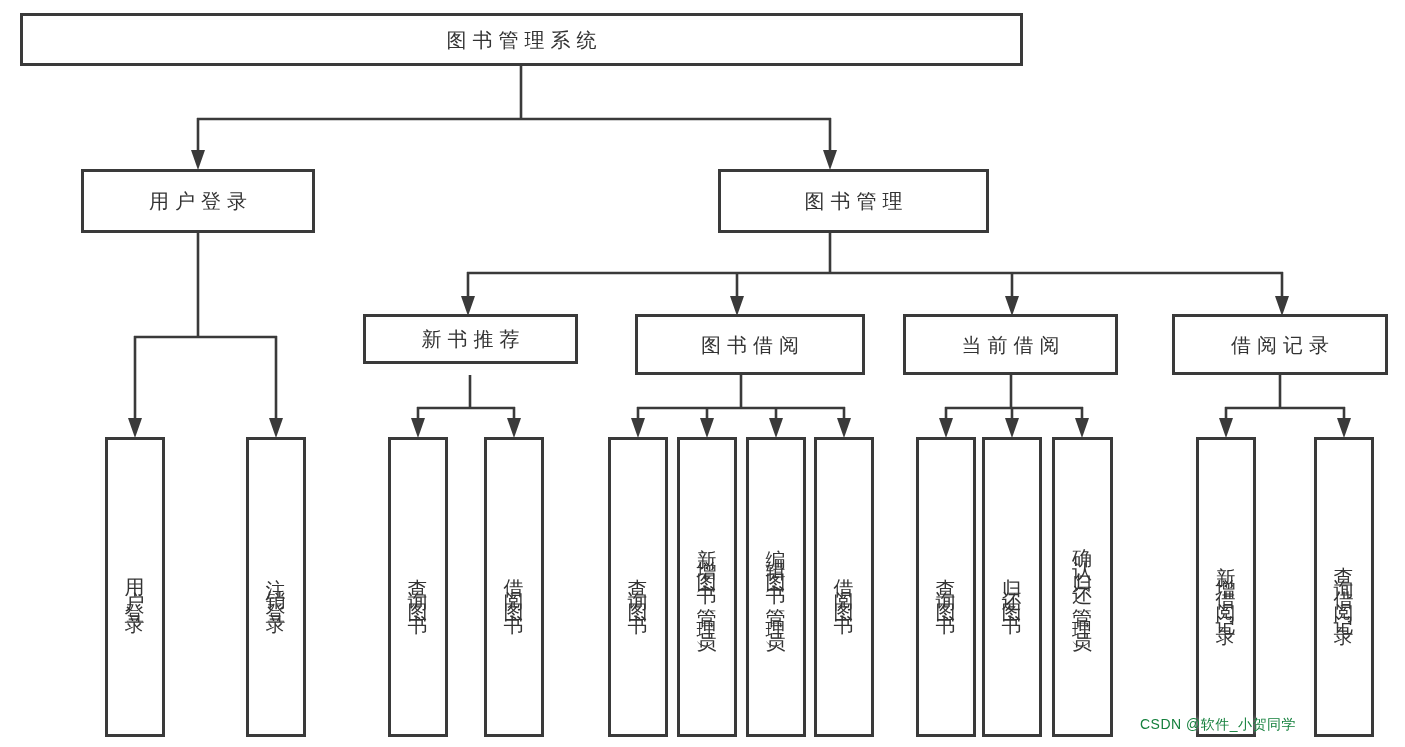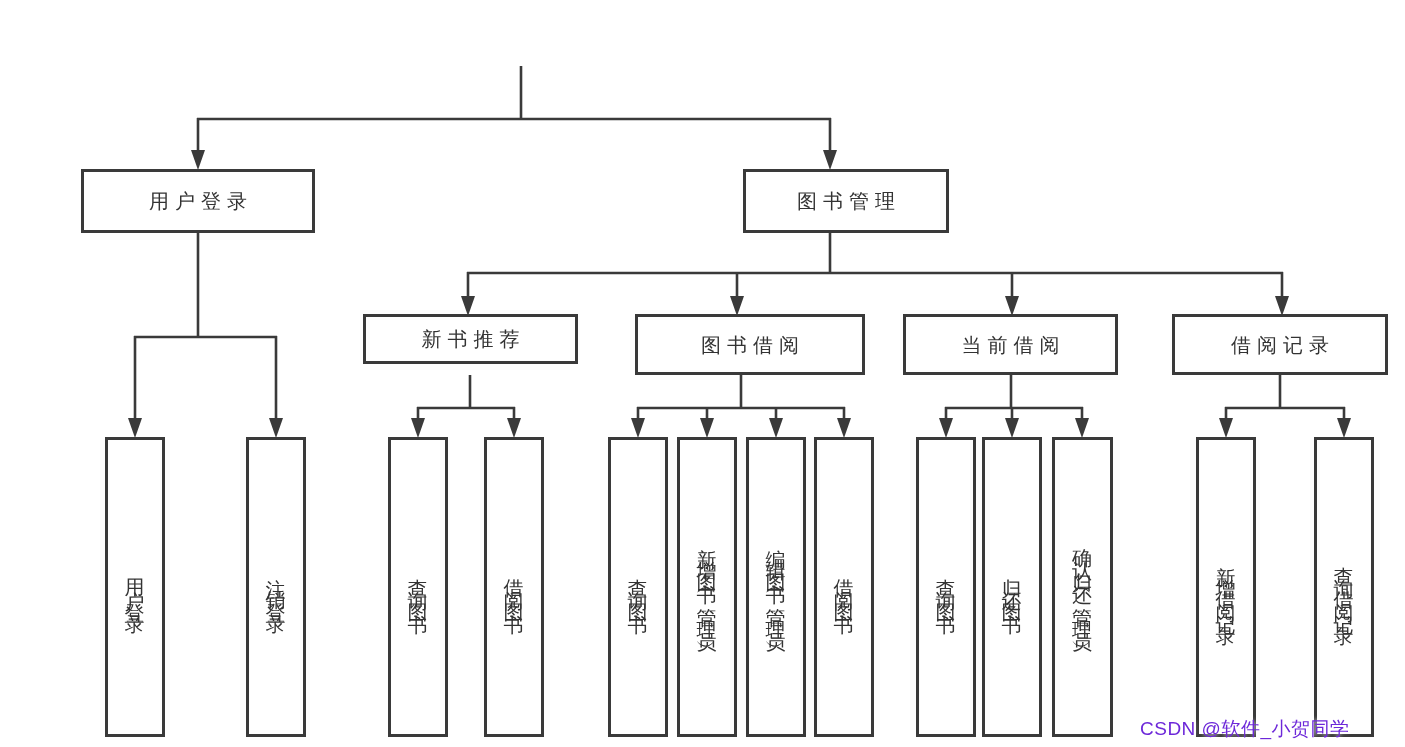--- a/index.html
+++ b/index.html
@@ -45,22 +45,22 @@
     letter-spacing: 12px;
     text-indent: 0;
     font-size: 20px;
     line-height: 1;
   }
   .watermark {
     position: absolute;
     left: 1140px;
     top: 716px;
     z-index: 5;
-    font-size: 19px;
-    color: #6d28d9;
+    font-size: 14px;
+    color: #15803d;
     letter-spacing: 0.5px;
     white-space: nowrap;
     text-shadow: 0 0 4px rgba(255,255,255,0.95);
   }
 </style>
 </head>
 <body>
 
 <div class="stage">
 
@@ -119,25 +119,28 @@
     <polygon points="1075,418 1089,418 1082,438" stroke="none"></polygon>
 
     <line x1="1280" y1="375" x2="1280" y2="409"></line>
     <line x1="1225" y1="408" x2="1345" y2="408"></line>
     <line x1="1226" y1="407" x2="1226" y2="422"></line>
     <polygon points="1219,418 1233,418 1226,438" stroke="none"></polygon>
     <line x1="1344" y1="407" x2="1344" y2="422"></line>
     <polygon points="1337,418 1351,418 1344,438" stroke="none"></polygon>
   </svg>
 
+  <div class="node" style="left:20px;top:13px;width:1003px;height:53px">
+    <span class="lbl">图书管理系统</span>
+  </div>
 
   <div class="node" style="left:81px;top:169px;width:234px;height:64px">
     <span class="lbl">用户登录</span>
   </div>
-  <div class="node" style="left:743px;top:169px;width:206px;height:64px">
+  <div class="node" style="left:718px;top:169px;width:271px;height:64px">
     <span class="lbl">图书管理</span>
   </div>
 
   <div class="node" style="left:363px;top:314px;width:215px;height:50px">
     <span class="lbl">新书推荐</span>
   </div>
   <div class="node" style="left:635px;top:314px;width:230px;height:61px">
     <span class="lbl">图书借阅</span>
   </div>
   <div class="node" style="left:903px;top:314px;width:215px;height:61px">

